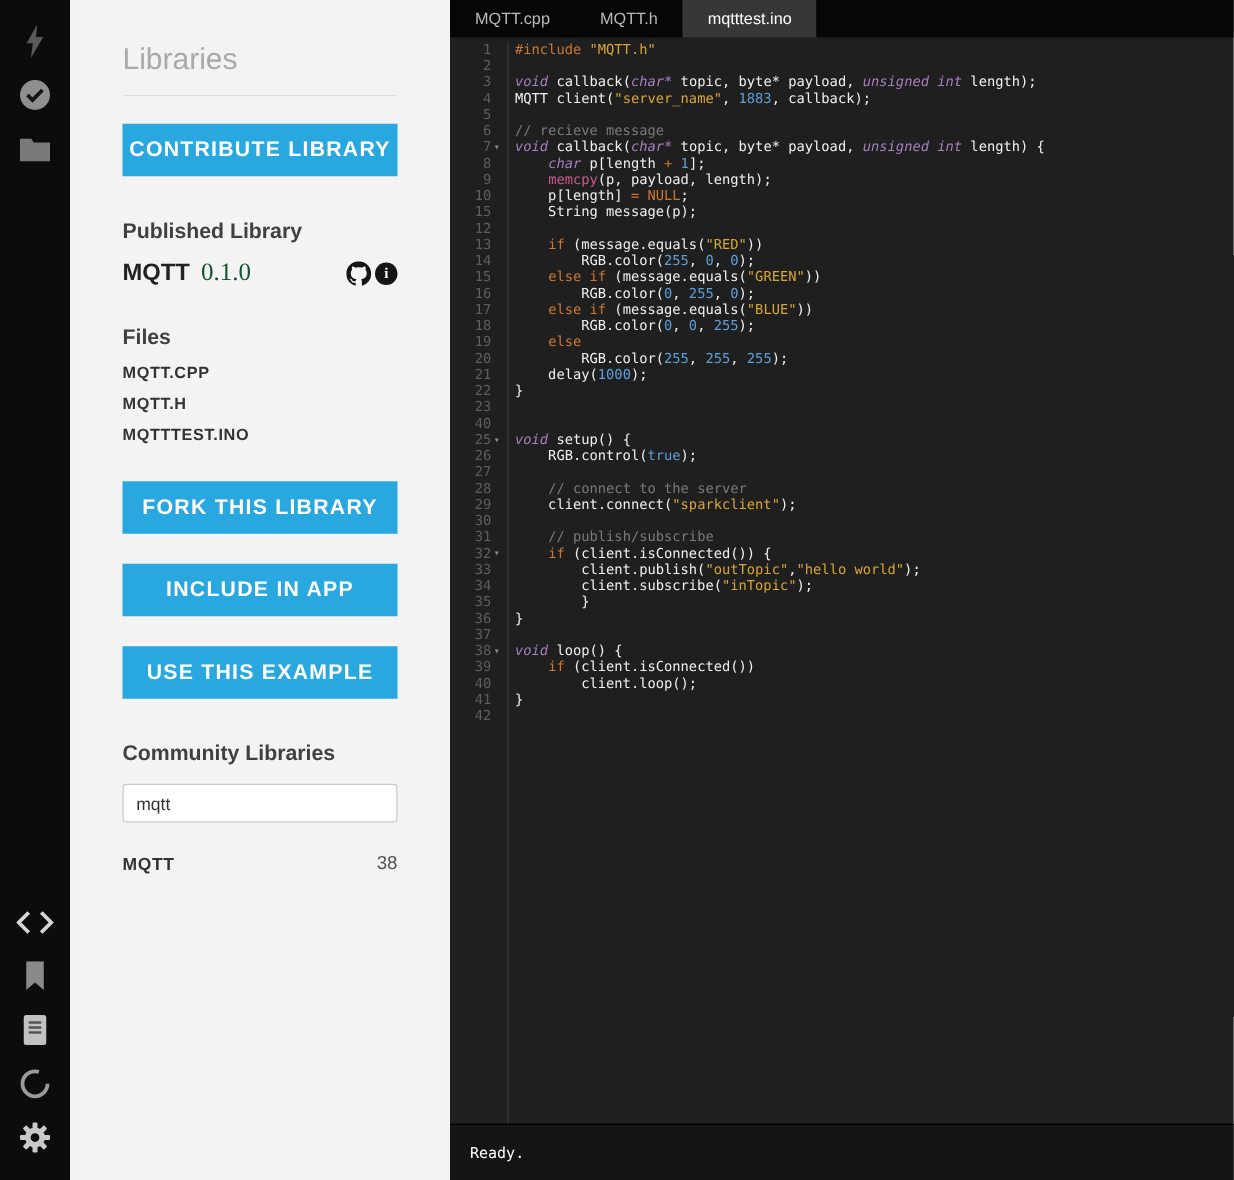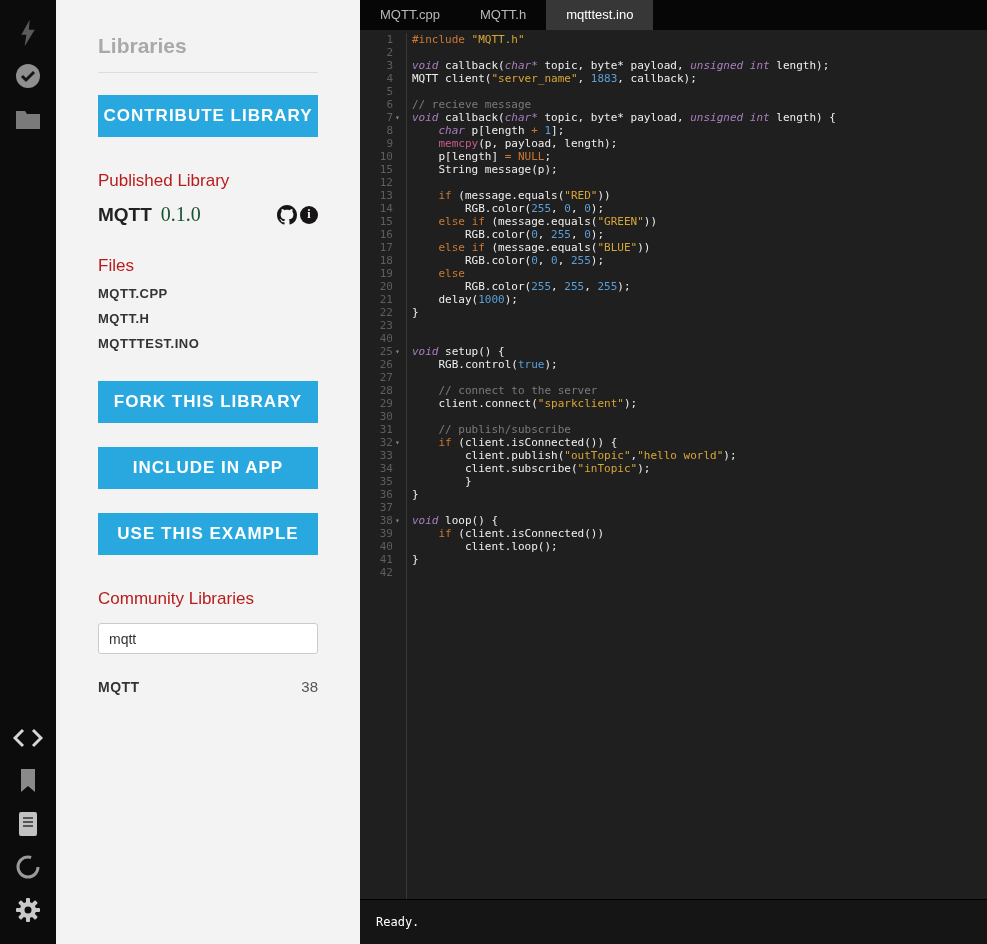--- a/index.html
+++ b/index.html
@@ -25,31 +25,31 @@
   }
   .iconbar .spacer { flex: 1; }
 
   
   .panel {
     width: 304px; flex-shrink: 0;
     background: #f3f3f3;
     padding: 34px 42px 0;
     overflow: hidden;
   }
-  .panel-title { font-size: 21px; font-weight: 700; color: #a9a9a9; }
+  .panel-title { font-size: 24px; font-weight: 400; color: #a9a9a9; }
   .divider { border-bottom: 1px solid #ddd; margin-top: 14px; }
   .btn {
     display: block; width: 100%; height: 42px; margin-top: 22px;
     background: #29a8e0; color: #fff; border: none;
     font-family: inherit; font-size: 17px; font-weight: bold;
     letter-spacing: 1px; line-height: 42px; text-align: center;
     cursor: pointer;
   }
   .btn + .btn { margin-top: 24px; }
-  .section-h { font-size: 17px; font-weight: 400; color: #b91c1c; margin-top: 34px; }
+  .section-h { font-size: 17px; font-weight: 700; color: #404040; margin-top: 34px; }
   .lib-row { display: flex; align-items: center; margin-top: 12px; }
   .lib-name { font-size: 19px; font-weight: bold; color: #222; }
   .lib-ver { font-size: 20px; color: #14532d; margin-left: 9px; font-family: "Liberation Serif", serif; }
   .lib-icons { margin-left: auto; display: flex; align-items: center; gap: 3px; }
   .info-circle {
     width: 18px; height: 18px; border-radius: 50%; background: #161414;
     color: #fff; font-family: "Liberation Serif", serif; font-size: 12px;
     font-weight: bold; display: flex; align-items: center; justify-content: center;
     cursor: pointer;
   }

